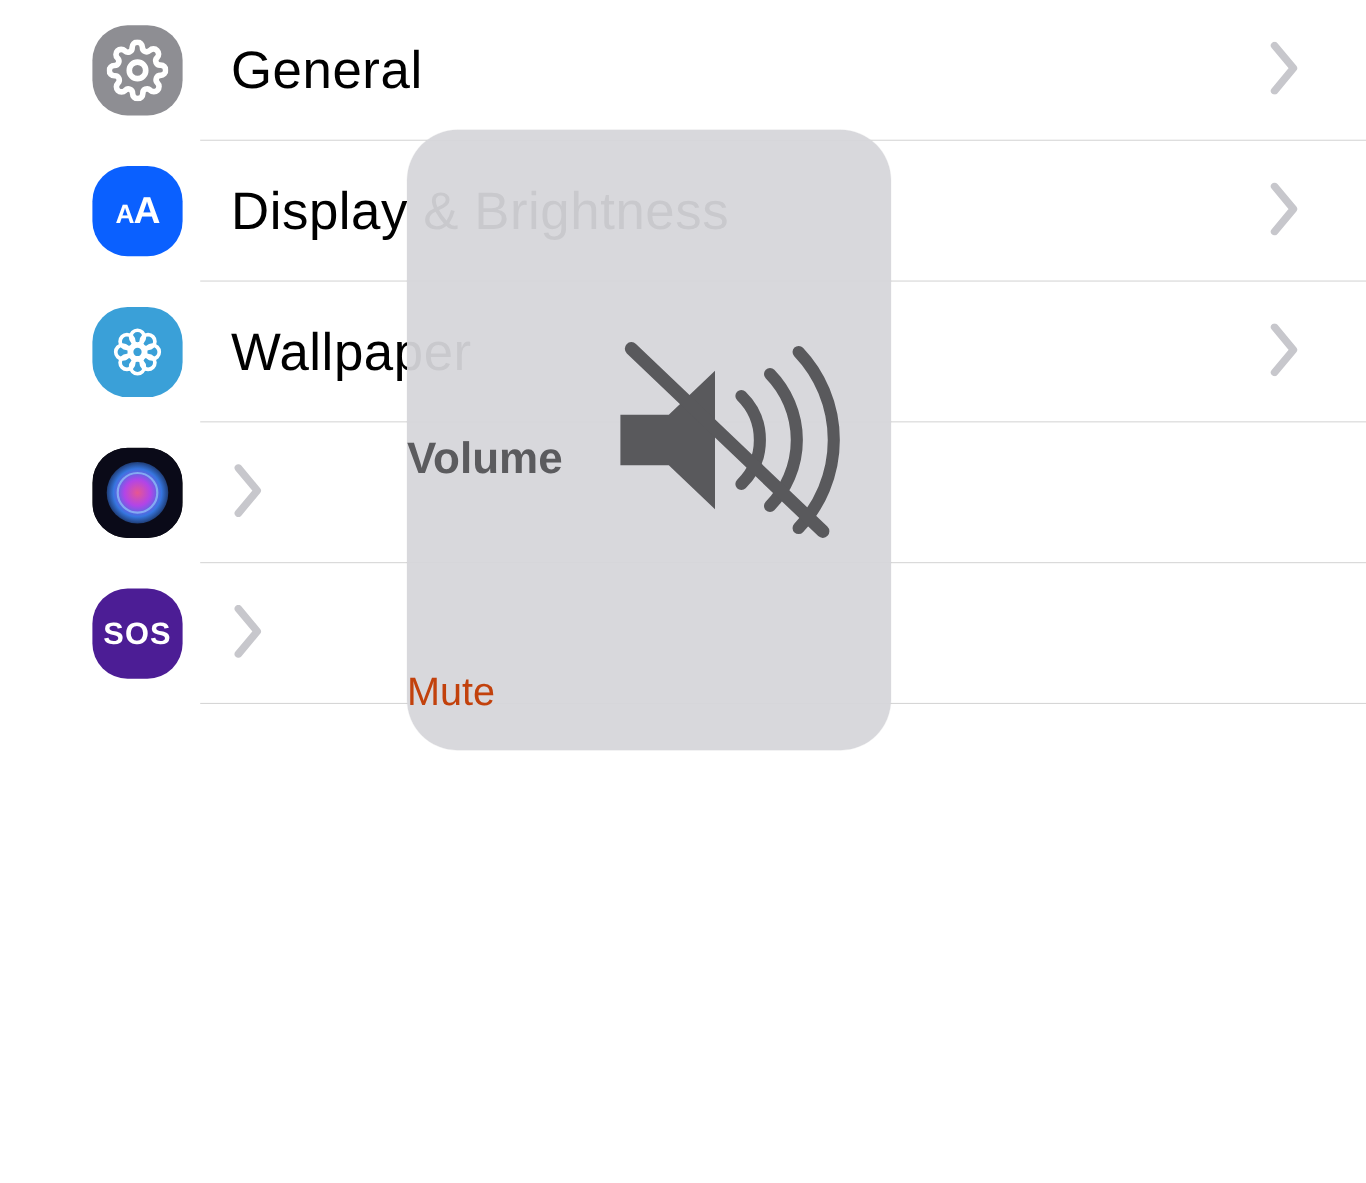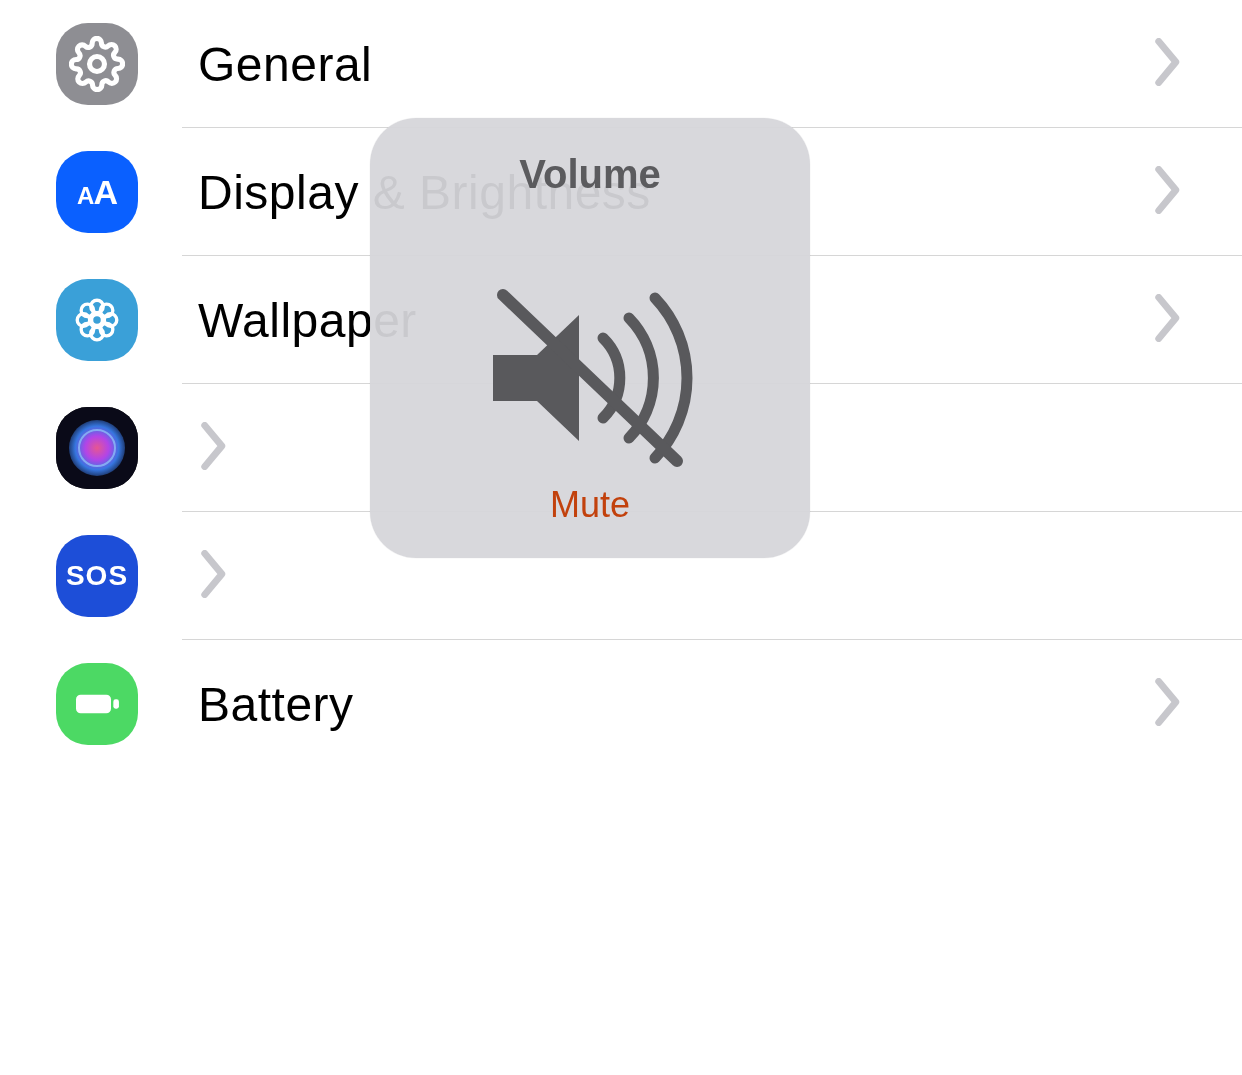--- a/index.html
+++ b/index.html
@@ -11,24 +11,23 @@
       overflow: hidden;
       position: relative;
     }
     .list {
       width: 100%;
     }
     .row {
       display: flex;
       align-items: center;
       height: 128px;
-      padding-left: 56px;
+      padding-left: 84px;
       position: relative;
       cursor: pointer;
-      gap: 16px;
     }
     .row .divider {
       position: absolute;
       left: 182px;
       right: 0;
       bottom: 0;
       height: 1px;
       background: #d6d6d6;
     }
     .icon-wrap {
@@ -55,46 +54,46 @@
       margin-right: 56px;
       color: #c7c7cc;
     }
     
     .bg-general   { background: #8e8e93; }
     .bg-display   { background: #0a60ff; }
     .bg-wallpaper { background: #3aa0d8; }
     .bg-sounds    { background: #ff2c55; }
     .bg-siri      { background: #181818; }
     .bg-touchid   { background: #fd4056; }
-    .bg-sos       { background: #1d4ed8; }
+    .bg-sos       { background: #4c1d95; }
     .bg-battery   { background: #4cd964; }
     .sos-text {
       color: #ffffff;
       font-weight: 700;
       font-size: 28px;
       letter-spacing: 1px;
     }
     .aa-text {
       color: #ffffff;
       font-weight: 600;
       font-size: 34px;
       letter-spacing: -1px;
     }
     .aa-text .small { font-size: 24px; }
     
     .volume-overlay {
       position: absolute;
       left: 370px;
       top: 118px;
       width: 440px;
-      height: 440px;
+      height: 564px;
       background: rgba(214,214,218,0.94);
       border-radius: 46px;
       display: flex;
-      flex-direction: column;
+      flex-direction: row;
       align-items: center;
       box-shadow: 0 0 0 0.5px rgba(0,0,0,0.04);
     }
     .volume-title {
       margin-top: 34px;
       font-size: 40px;
       font-weight: 600;
       color: #5b5b5e;
     }
     .volume-sub {
@@ -199,34 +198,20 @@
       <span class="sos-text">SOS</span>
     </div>
     <div class="chevron">
       <svg width="34" height="48" viewBox="0 0 16 28">
           <path d="M2 2 L12 14 L2 26" stroke="#c7c7cc" stroke-width="4" fill="none" stroke-linecap="round" stroke-linejoin="round"></path>
         </svg>
     </div>
     <div class="divider"></div>
   </div>
 
-  <div class="row">
-    <div class="icon-wrap bg-battery">
-      <svg width="56" height="56" viewBox="0 0 24 24">
-        <rect x="3" y="8" width="15" height="8" rx="2" fill="#ffffff"></rect>
-        <rect x="19" y="10" width="2.4" height="4" rx="1" fill="#ffffff"></rect>
-      </svg>
-    </div>
-    <div class="label">Battery</div>
-    <div class="chevron">
-      <svg width="34" height="48" viewBox="0 0 16 28">
-          <path d="M2 2 L12 14 L2 26" stroke="#c7c7cc" stroke-width="4" fill="none" stroke-linecap="round" stroke-linejoin="round"></path>
-        </svg>
-    </div>
-  </div>
 
 </div>
 
 <div class="volume-overlay">
   <div class="volume-title">Volume</div>
   <div class="volume-icon">
     <svg width="230" height="190" viewBox="0 0 230 190">
       <g fill="#59595c" stroke="#59595c">
         <path d="M18 72 h44 l42 -40 v126 l-42 -40 h-44 z" stroke="none"></path>
         <path d="M128 55 a56 56 0 0 1 0 80" fill="none" stroke-width="11" stroke-linecap="round"></path>

